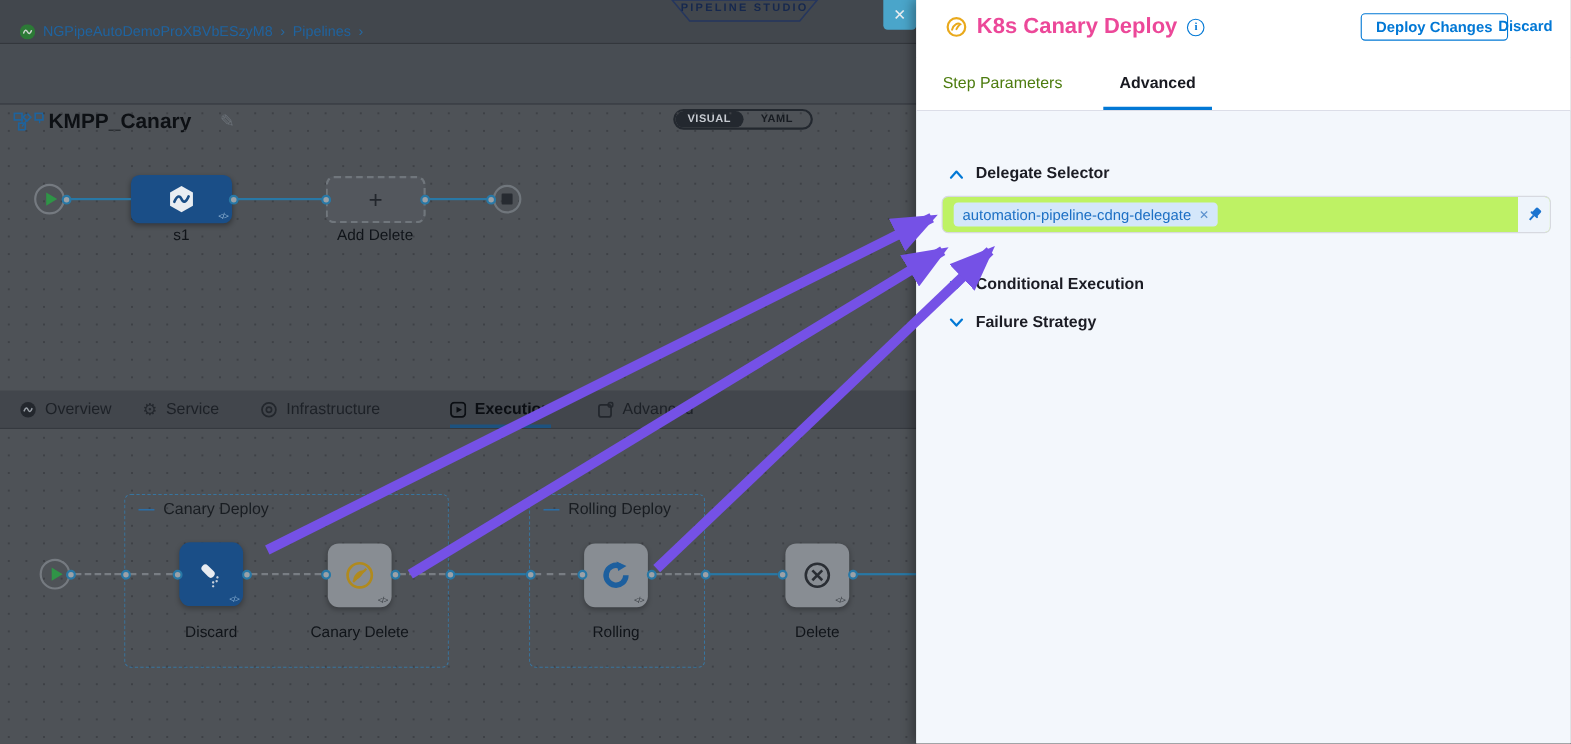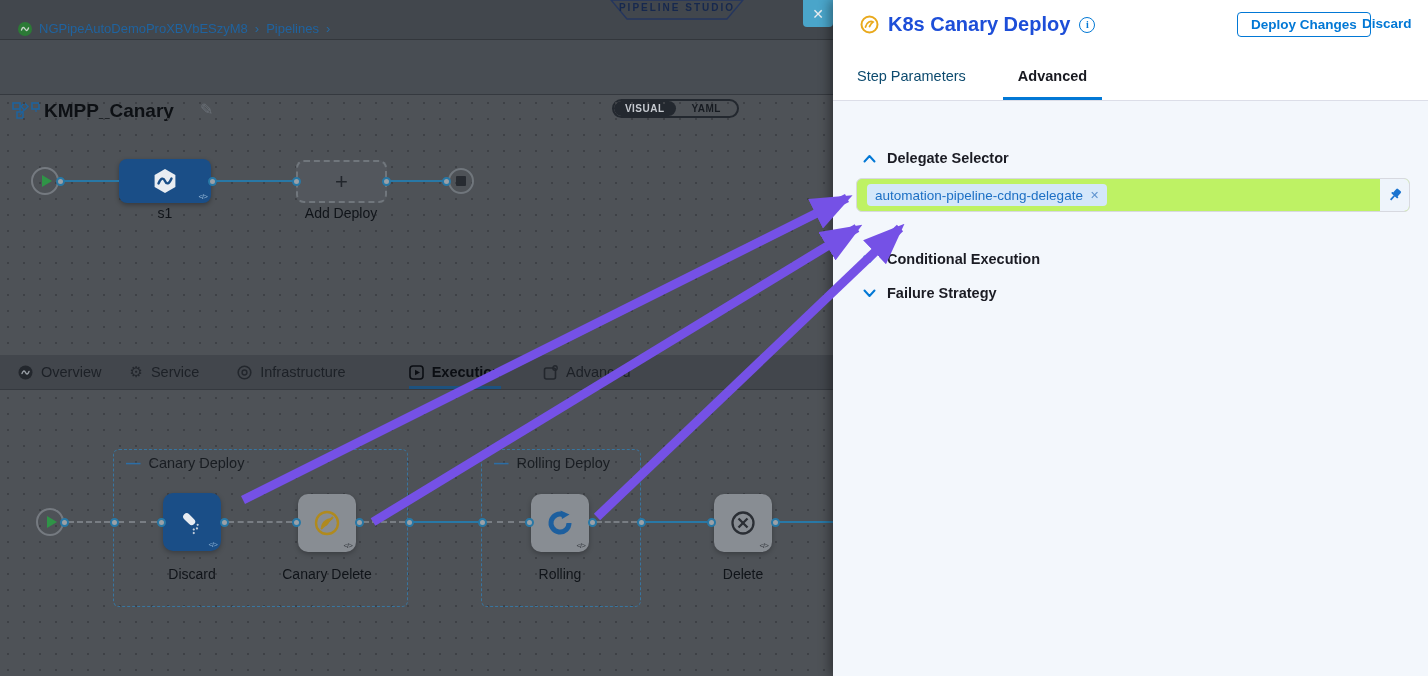--- a/index.html
+++ b/index.html
@@ -81,33 +81,33 @@
     box-shadow:0 2px 5px rgba(0,0,0,.25); }
   .step-node.blue { background:#1a4e87; }
   .step-code { position:absolute; right:4px; bottom:2px; font-size:8px; color:#3c4046; letter-spacing:-1px; }
   .step-node.blue .step-code { color:#7ea6cc; }
 
   
   .drawer { position:absolute; left:833px; top:0; width:595px; height:676px; background:#ffffff;
     box-shadow:-4px 0 10px rgba(0,0,0,.35); }
   .drawer-header { position:absolute; left:0; top:0; width:595px; height:52px; background:#fff; }
   .drawer-title-wrap { position:absolute; left:27px; top:13px; display:flex; align-items:center; gap:9px; }
-  .drawer-title { font-size:20px; font-weight:bold; color:#1d4ed8; }
+  .drawer-title { font-size:20px; font-weight:bold; color:#ec4899; }
   .info-icon { width:16px; height:16px; border:1.5px solid #0278d5; border-radius:50%; color:#0278d5;
     font-size:10px; font-weight:bold; display:flex; align-items:center; justify-content:center;
     font-family:"Liberation Serif",serif; cursor:pointer; }
   .apply-btn { position:absolute; left:404px; top:12px; height:25px; padding:0 13px; background:#fff;
     border:1px solid #0278d5; border-radius:4px; color:#0278d5; font-size:13.5px; font-weight:bold;
     display:flex; align-items:center; cursor:pointer; font-family:inherit; }
   .discard-btn { position:absolute; left:529px; top:16px; color:#0278d5; font-size:13.5px; font-weight:bold;
     cursor:pointer; }
 
   .drawer-tabs { position:absolute; left:0; top:52px; width:595px; height:49px; background:#fff;
     border-bottom:1px solid #dcdee8; display:flex; align-items:stretch; padding-left:24px; }
-  .drawer-tab { display:flex; align-items:center; font-size:14.5px; color:#0c4a6e; cursor:pointer; }
+  .drawer-tab { display:flex; align-items:center; font-size:14.5px; color:#4d7c0f; cursor:pointer; }
   .drawer-tab.active { margin-left:37px; padding:0 15px; font-weight:bold; color:#181920;
     box-shadow:inset 0 -3px 0 #0278d5; }
 
   .drawer-content { position:absolute; left:0; top:101px; width:595px; height:575px; background:#f3f7fc; }
   .section-row { position:absolute; left:30px; display:flex; align-items:center; gap:11px; cursor:pointer; }
   .section-label { font-size:14.5px; font-weight:bold; color:#1b1c24; }
 
   .delegate-input { position:absolute; left:23px; top:77px; width:554px; height:34px; background:#bef264;
     border:1px solid #d7d9e0; border-radius:6px; display:flex; align-items:center; cursor:text; }
   .chip { margin-left:10px; height:22px; background:#d4e7fa; border-radius:4px; padding:0 8px;
@@ -167,21 +167,21 @@
       <svg width="26" height="26">
         <polygon points="13,1 23.4,7 23.4,19 13,25 2.6,19 2.6,7" fill="#e9edf2"></polygon>
         <path d="M6.5,15.5 C9,9.5 11.5,9.5 13,13 C14.5,16.5 17,16.5 19.5,10.5" stroke="#1a4e87" stroke-width="2.4" fill="none" stroke-linecap="round"></path>
       </svg>
       <span class="node-code">&lt;/&gt;</span>
     </div>
     <div class="canvas-label" style="left:165px; top:110px;">s1</div>
     <div class="add-stage">
       <span>+</span>
     </div>
-    <div class="canvas-label" style="left:341px; top:110px;">Add Deploy</div>
+    <div class="canvas-label" style="left:341px; top:110px;">Add Delete</div>
     <div class="end-node" style="left:448px; top:73px;">
       <div class="end-sq"></div>
     </div>
   <div class="flow-line" style="left: 59px; top: 85px; width: 60px;"></div>
       <div class="flow-line" style="left: 215px; top: 85px; width: 81px;"></div>
       <div class="flow-line" style="left: 390px; top: 85px; width: 56px;"></div>
       <div class="port" style="left: 55.5px; top: 81.5px;"></div>
       <div class="port" style="left: 207.5px; top: 81.5px;"></div>
       <div class="port" style="left: 291.5px; top: 81.5px;"></div>
       <div class="port" style="left: 381.5px; top: 81.5px;"></div>

